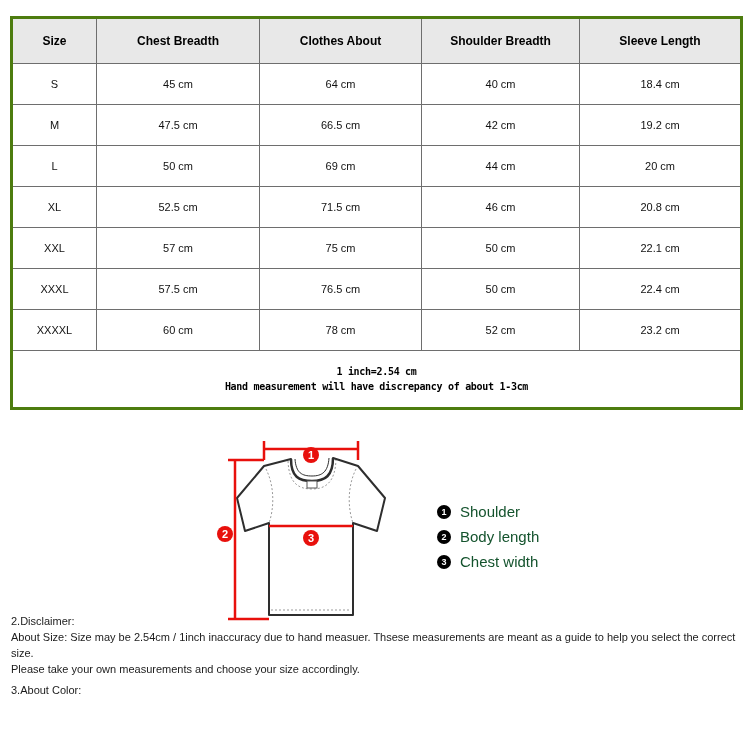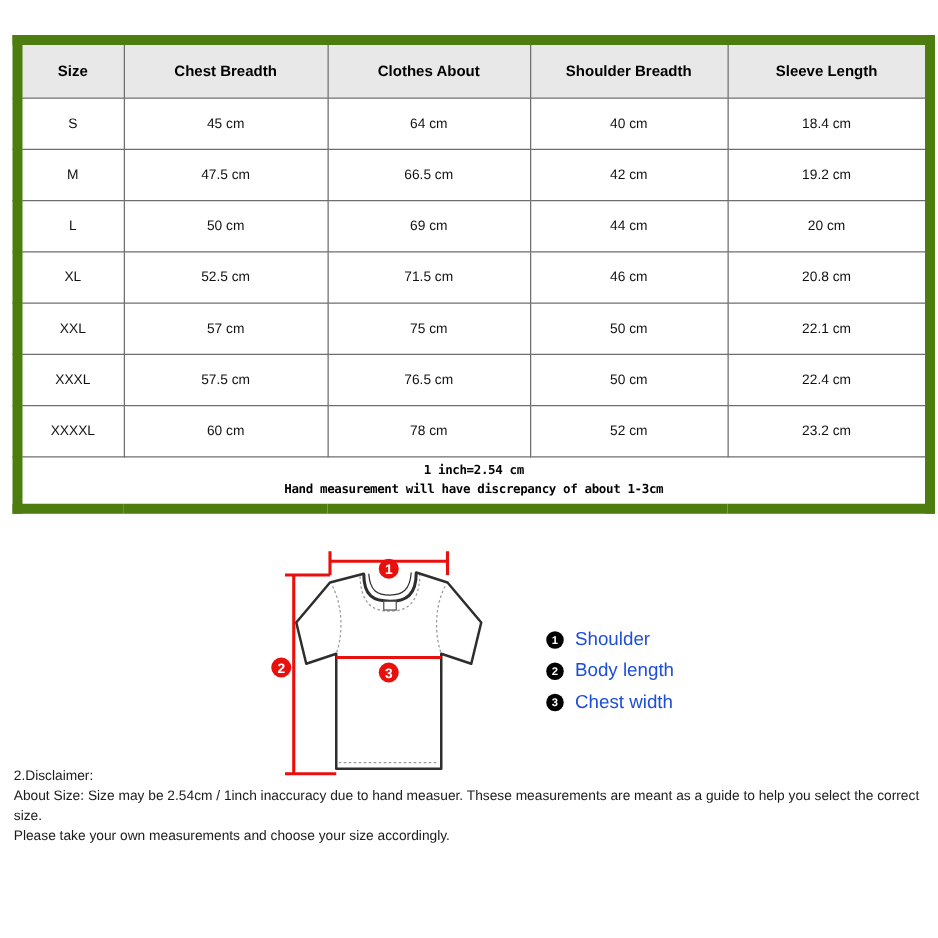--- a/index.html
+++ b/index.html
@@ -2,48 +2,48 @@
 <html><head>
 <meta charset="utf-8">
 <style>
   * { margin:0; padding:0; box-sizing:border-box; }
   html,body { width:750px; height:750px; background:#ffffff; }
   body { font-family:"Liberation Sans", sans-serif; color:#000; }
   .page { position:relative; width:750px; height:750px; background:#fff; overflow:hidden; }
 
   
   table.size-chart {
-    position:absolute; left:10px; top:28px; width:730px;
+    position:absolute; left:10px; top:16px; width:730px;
     border-collapse:collapse; table-layout:fixed;
-    border:8px solid #4d7c0f;
+    border:3px solid #4d7c0f;
   }
   table.size-chart th, table.size-chart td {
     border:1px solid #6e6e6e; text-align:center; vertical-align:middle;
   }
   table.size-chart th {
     height:46px; background:#e8e8e8; font-size:12px; font-weight:bold; color:#000;
   }
   table.size-chart td { height:41px; font-size:11px; color:#111; }
-  tr.footnote-row td { height:42px;margin-left:42px; }
+  tr.footnote-row td { height:58px;margin-left:42px; }
   .footnote-line {
     font-family:"DejaVu Sans Mono", monospace; font-weight:bold;
     font-size:10px; letter-spacing:-0.3px; line-height:15px; color:#000;
   }
 
   
   .diagram { position:absolute; left:0; top:435px; width:750px; height:195px; }
   .diagram svg { position:absolute; left:200px; top:0; }
   .legend { position:absolute; left:437px; top:68px; display:flex; flex-direction:column; gap:8px; }
   .legend-item { display:flex; align-items:center; gap:9px; }
   .legend-num {
     width:14px; height:14px; border-radius:50%; background:#000; color:#fff;
     font-size:9px; font-weight:bold; display:flex; align-items:center; justify-content:center;
     flex:0 0 auto;
   }
-  .legend-label { font-size:15px; color:#1d4ed8; }
+  .legend-label { font-size:15px; color:#14532d; }
 
   
   .notes { position:absolute; left:11px; top:613px; width:737px; font-size:11px; line-height:16px; color:#1b1b1b; }
   .note-section { margin-bottom:5px; }
 </style>
 </head>
 <body>
 
 <div class="page">
 
@@ -184,17 +184,18 @@
     </div>
   </div>
 
   <div class="notes">
     <div class="note-section">
       <div class="note-heading">2.Disclaimer:</div>
       <div class="note-line">About Size: Size may be 2.54cm / 1inch inaccuracy due to hand measuer. Thsese measurements are meant as a guide to help you select the correct size.</div>
       <div class="note-line">Please take your own measurements and choose your size accordingly.</div>
     </div>
     <div class="note-section">
+      <div class="note-heading">3.About Color:</div>
 
     </div>
   </div>
 
 </div>
 
 </body></html>

